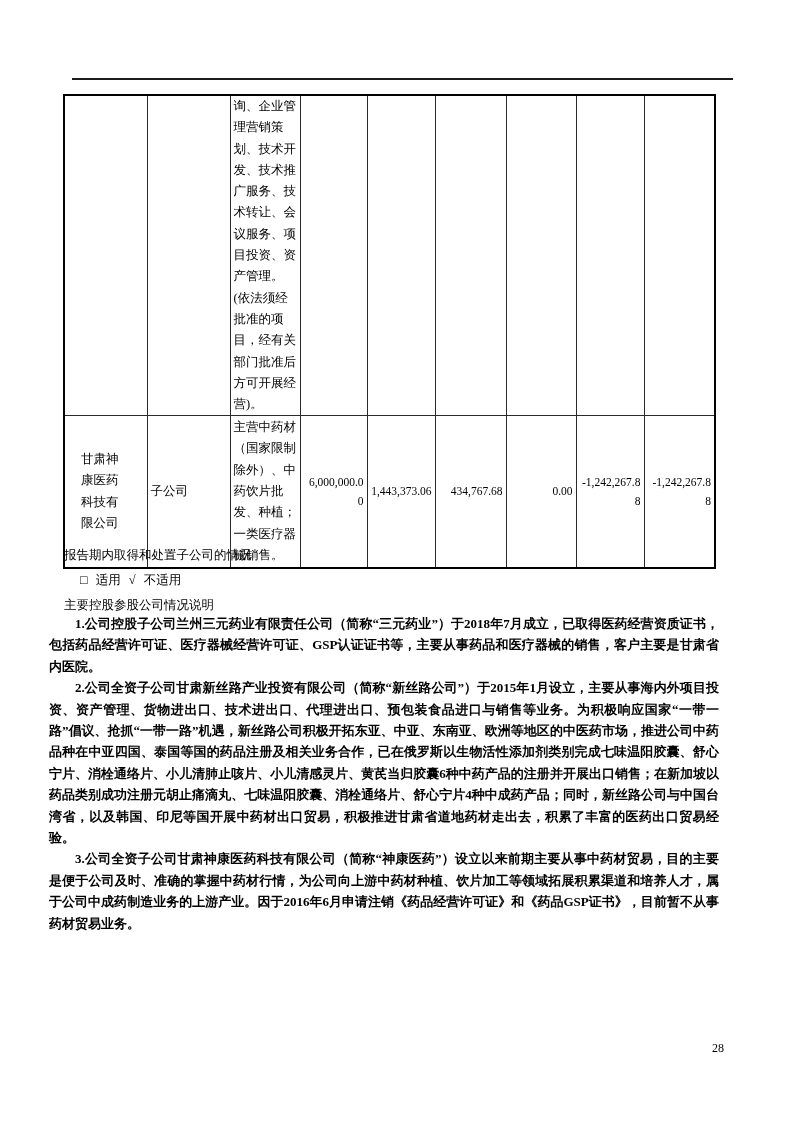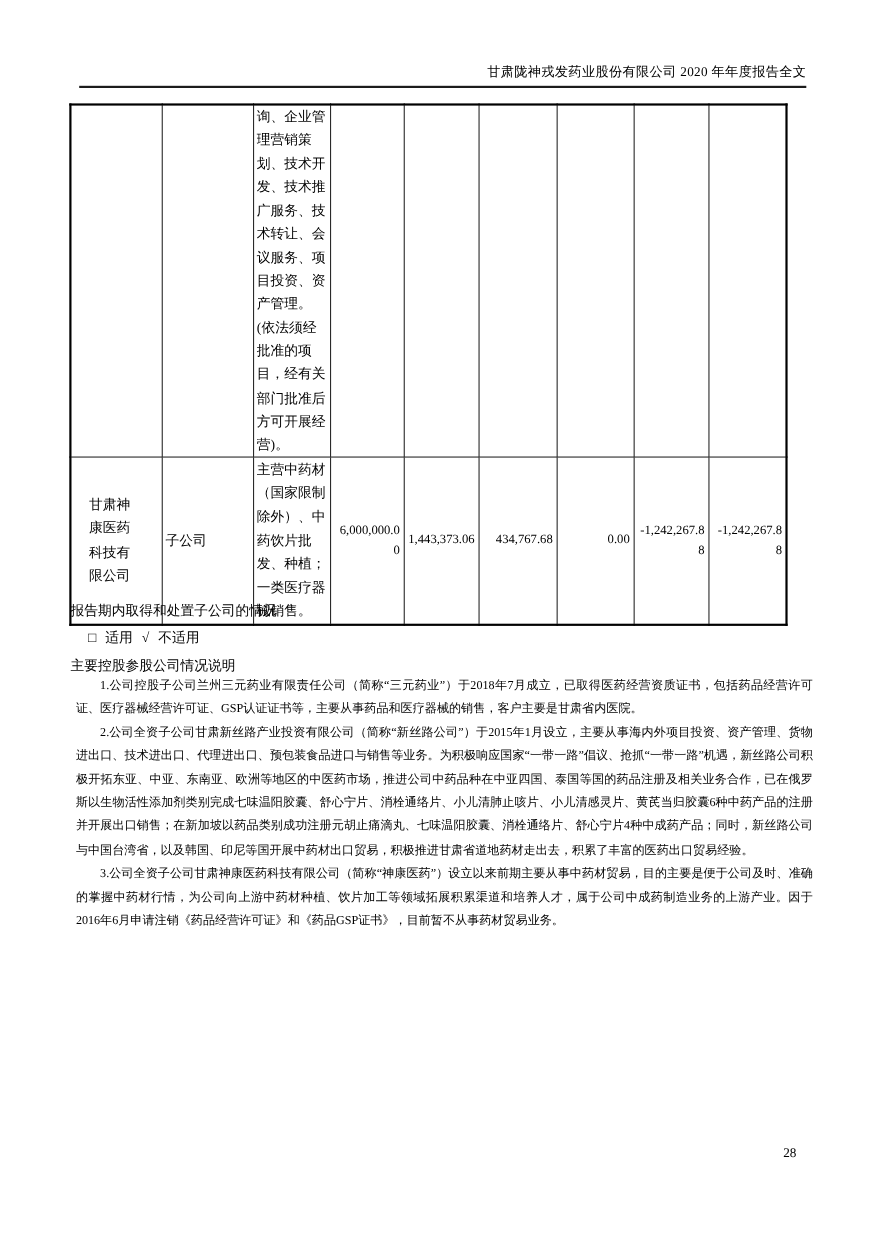--- a/index.html
+++ b/index.html
@@ -40,36 +40,36 @@
     font-size:11.5px;
     line-height:19px;
     word-break:break-all;
   }
   .doc-label { position:absolute; left:64px; font-size:12.5px; line-height:16px; }
   .label-acq { top:547px; }
   .label-app { top:572px;margin-left:16px; }
   .label-note { top:597px; }
   .label-app span { margin-right:5px; }
   .body-text {
-    position:absolute; top:613px; left:69px; width:670px;
-    font-size:11px; line-height:21.4px;
+    position:absolute; top:613px; left:49px; width:670px;
+    font-size:13px; line-height:21.4px;
     text-align:justify;
+    font-weight:bold;
   }
   .body-text p { margin:0; padding:0; text-indent:2em; }
   .page-num {
     position:absolute; top:1041px; left:698px; width:26px;
     text-align:right; font-size:12px;
   }
 </style>
 </head>
 <body>
 
 <div class="page">
 
-  <div class="header-title">甘肃陇神戎发药业股份有限公司 2020 年年度报告全文</div>
   <div class="header-rule"></div>
 
   <table class="sub-table">
     <colgroup>
       <col style="width:83px">
         <col style="width:83px">
         <col style="width:70px">
       <col style="width:67px">
         <col style="width:68px">
         <col style="width:71px">

